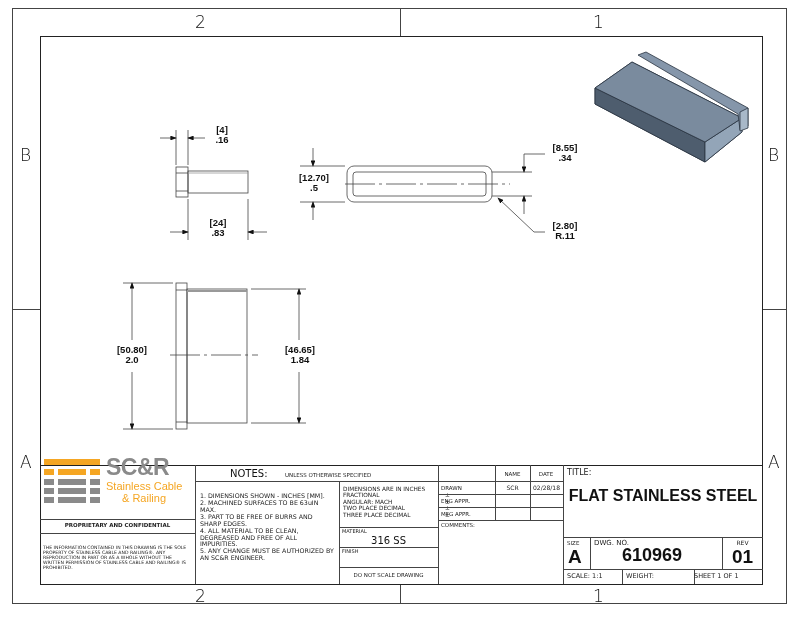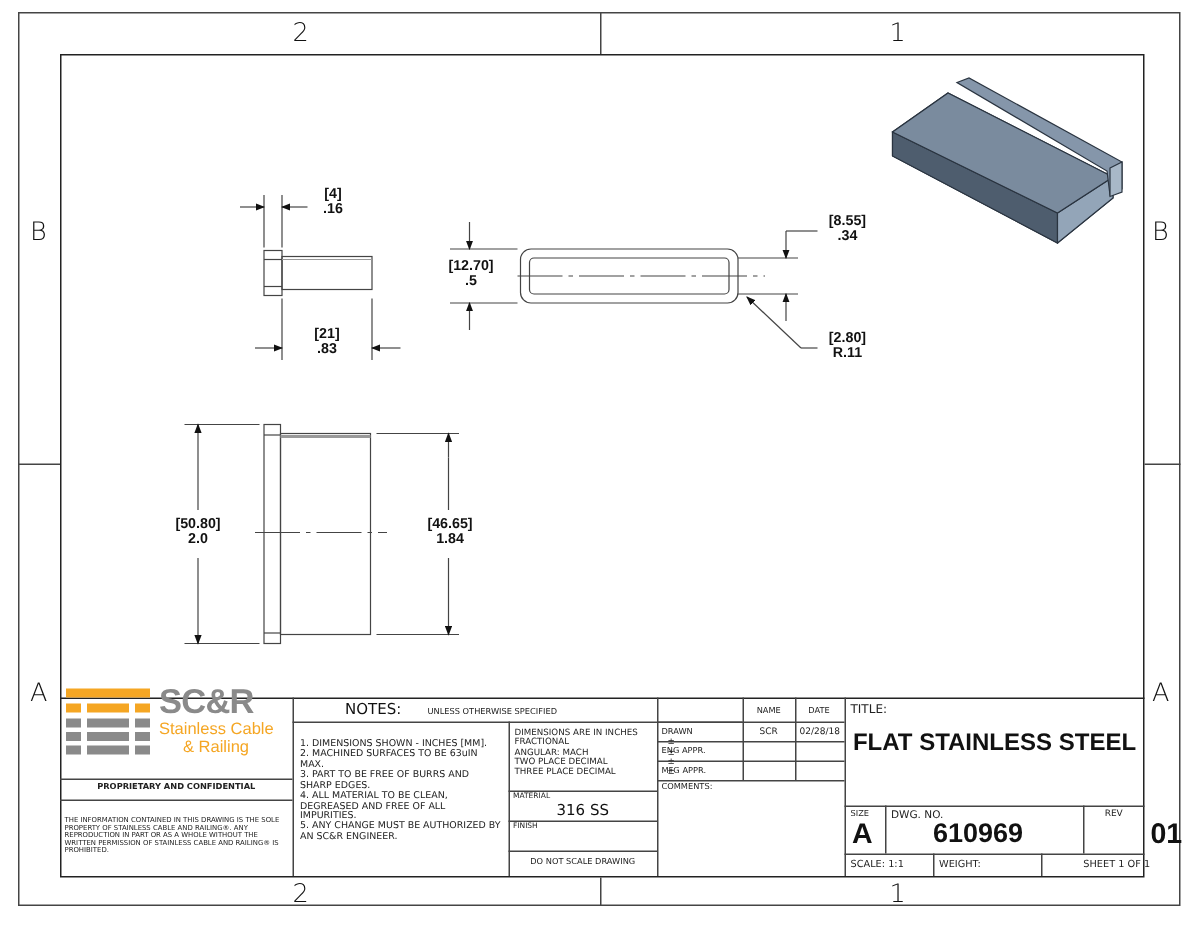--- a/index.html
+++ b/index.html
@@ -102,21 +102,21 @@
     <polygon points="638,55 646,52 748,108 748,126 740,130 738,114" fill="#8596aa"></polygon>
     <polygon points="740,112 748,108 748,128 740,131" fill="#a8b8c8"></polygon>
   </g>
 </svg>
 
 <div class="abs dimtxt" style="left:210px;top:125px;width:24px;">
   <div>[4]</div>
     <div>.16</div>
 </div>
 <div class="abs dimtxt" style="left:203px;top:218px;width:30px;">
-  <div>[21]</div>
+  <div>[24]</div>
     <div>.83</div>
 </div>
 <div class="abs dimtxt" style="left:294px;top:173px;width:40px;">
   <div>[12.70]</div>
     <div>.5</div>
 </div>
 <div class="abs dimtxt" style="left:548px;top:143px;width:34px;">
   <div>[8.55]</div>
     <div>.34</div>
 </div>
@@ -222,19 +222,19 @@
   <div>FLAT STAINLESS STEEL</div>
 </div>
 <div class="line-h" style="left:563px;top:537px;width:200px;"></div>
 <div class="abs tb" style="left:567px;top:540px;font-size:5.5px;">SIZE</div>
 <div class="abs" style="left:568px;top:546px;font-family:'Liberation Sans',sans-serif;font-weight:bold;font-size:19px;">A</div>
 <div class="line-v" style="left:590px;top:537px;height:32px;"></div>
 <div class="abs tb" style="left:594px;top:540px;font-size:7px;">DWG. NO.</div>
 <div class="abs" style="left:622px;top:545px;font-family:'Liberation Sans',sans-serif;font-weight:bold;font-size:18px;">610969</div>
 <div class="line-v" style="left:722px;top:537px;height:32px;"></div>
 <div class="abs tb" style="left:722px;top:540px;width:41px;text-align:center;font-size:6px;">REV</div>
-<div class="abs" style="left:722px;top:546px;width:41px;text-align:center;font-family:'Liberation Sans',sans-serif;font-weight:bold;font-size:19px;padding-left:35px;">01</div>
+<div class="abs" style="left:722px;top:546px;width:41px;text-align:center;font-family:'Liberation Sans',sans-serif;font-weight:bold;font-size:19px;">01</div>
 <div class="line-h" style="left:563px;top:569px;width:200px;"></div>
 <div class="abs tb" style="left:567px;top:573px;font-size:6.5px;">SCALE: 1:1</div>
 <div class="line-v" style="left:622px;top:569px;height:15px;"></div>
 <div class="abs tb" style="left:626px;top:573px;font-size:6.5px;">WEIGHT:</div>
 <div class="line-v" style="left:694px;top:569px;height:15px;"></div>
-<div class="abs tb" style="left:694px;top:573px;width:69px;text-align:center;font-size:6.5px;margin-left:16px;">SHEET 1 OF 1</div>
+<div class="abs tb" style="left:694px;top:573px;width:69px;font-size:6.5px;">SHEET 1 OF 1</div>
 
 </body></html>

